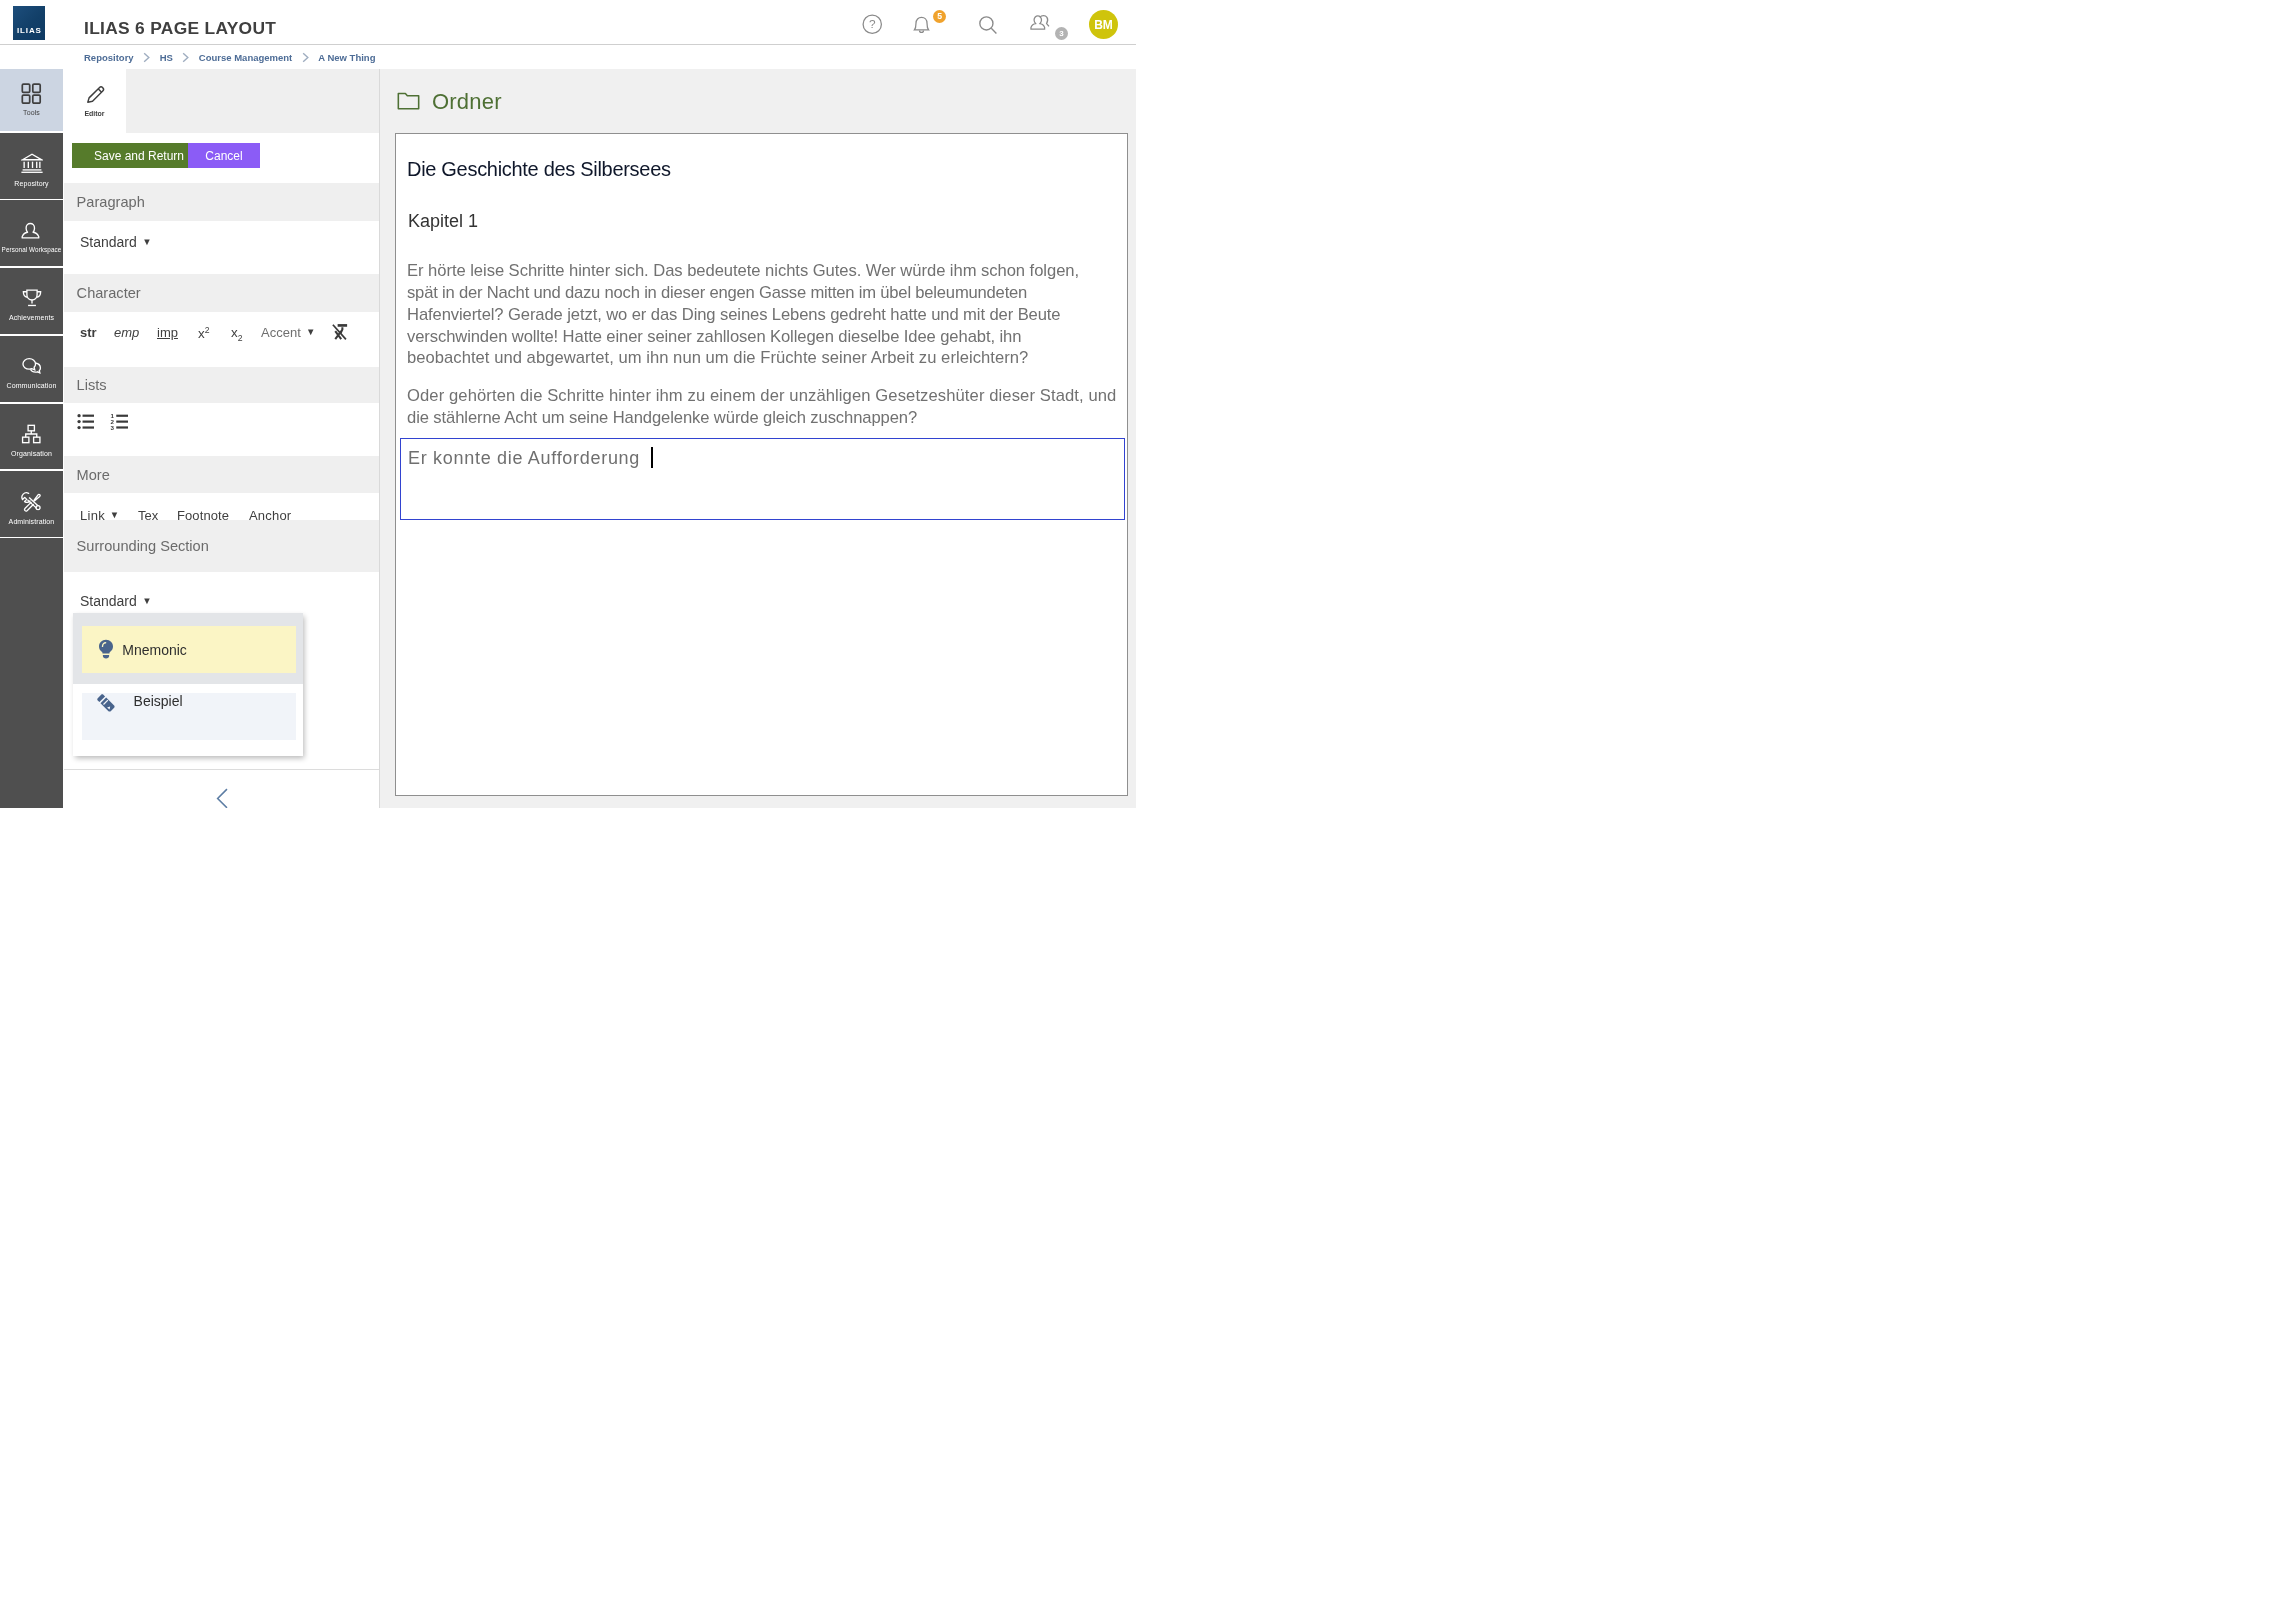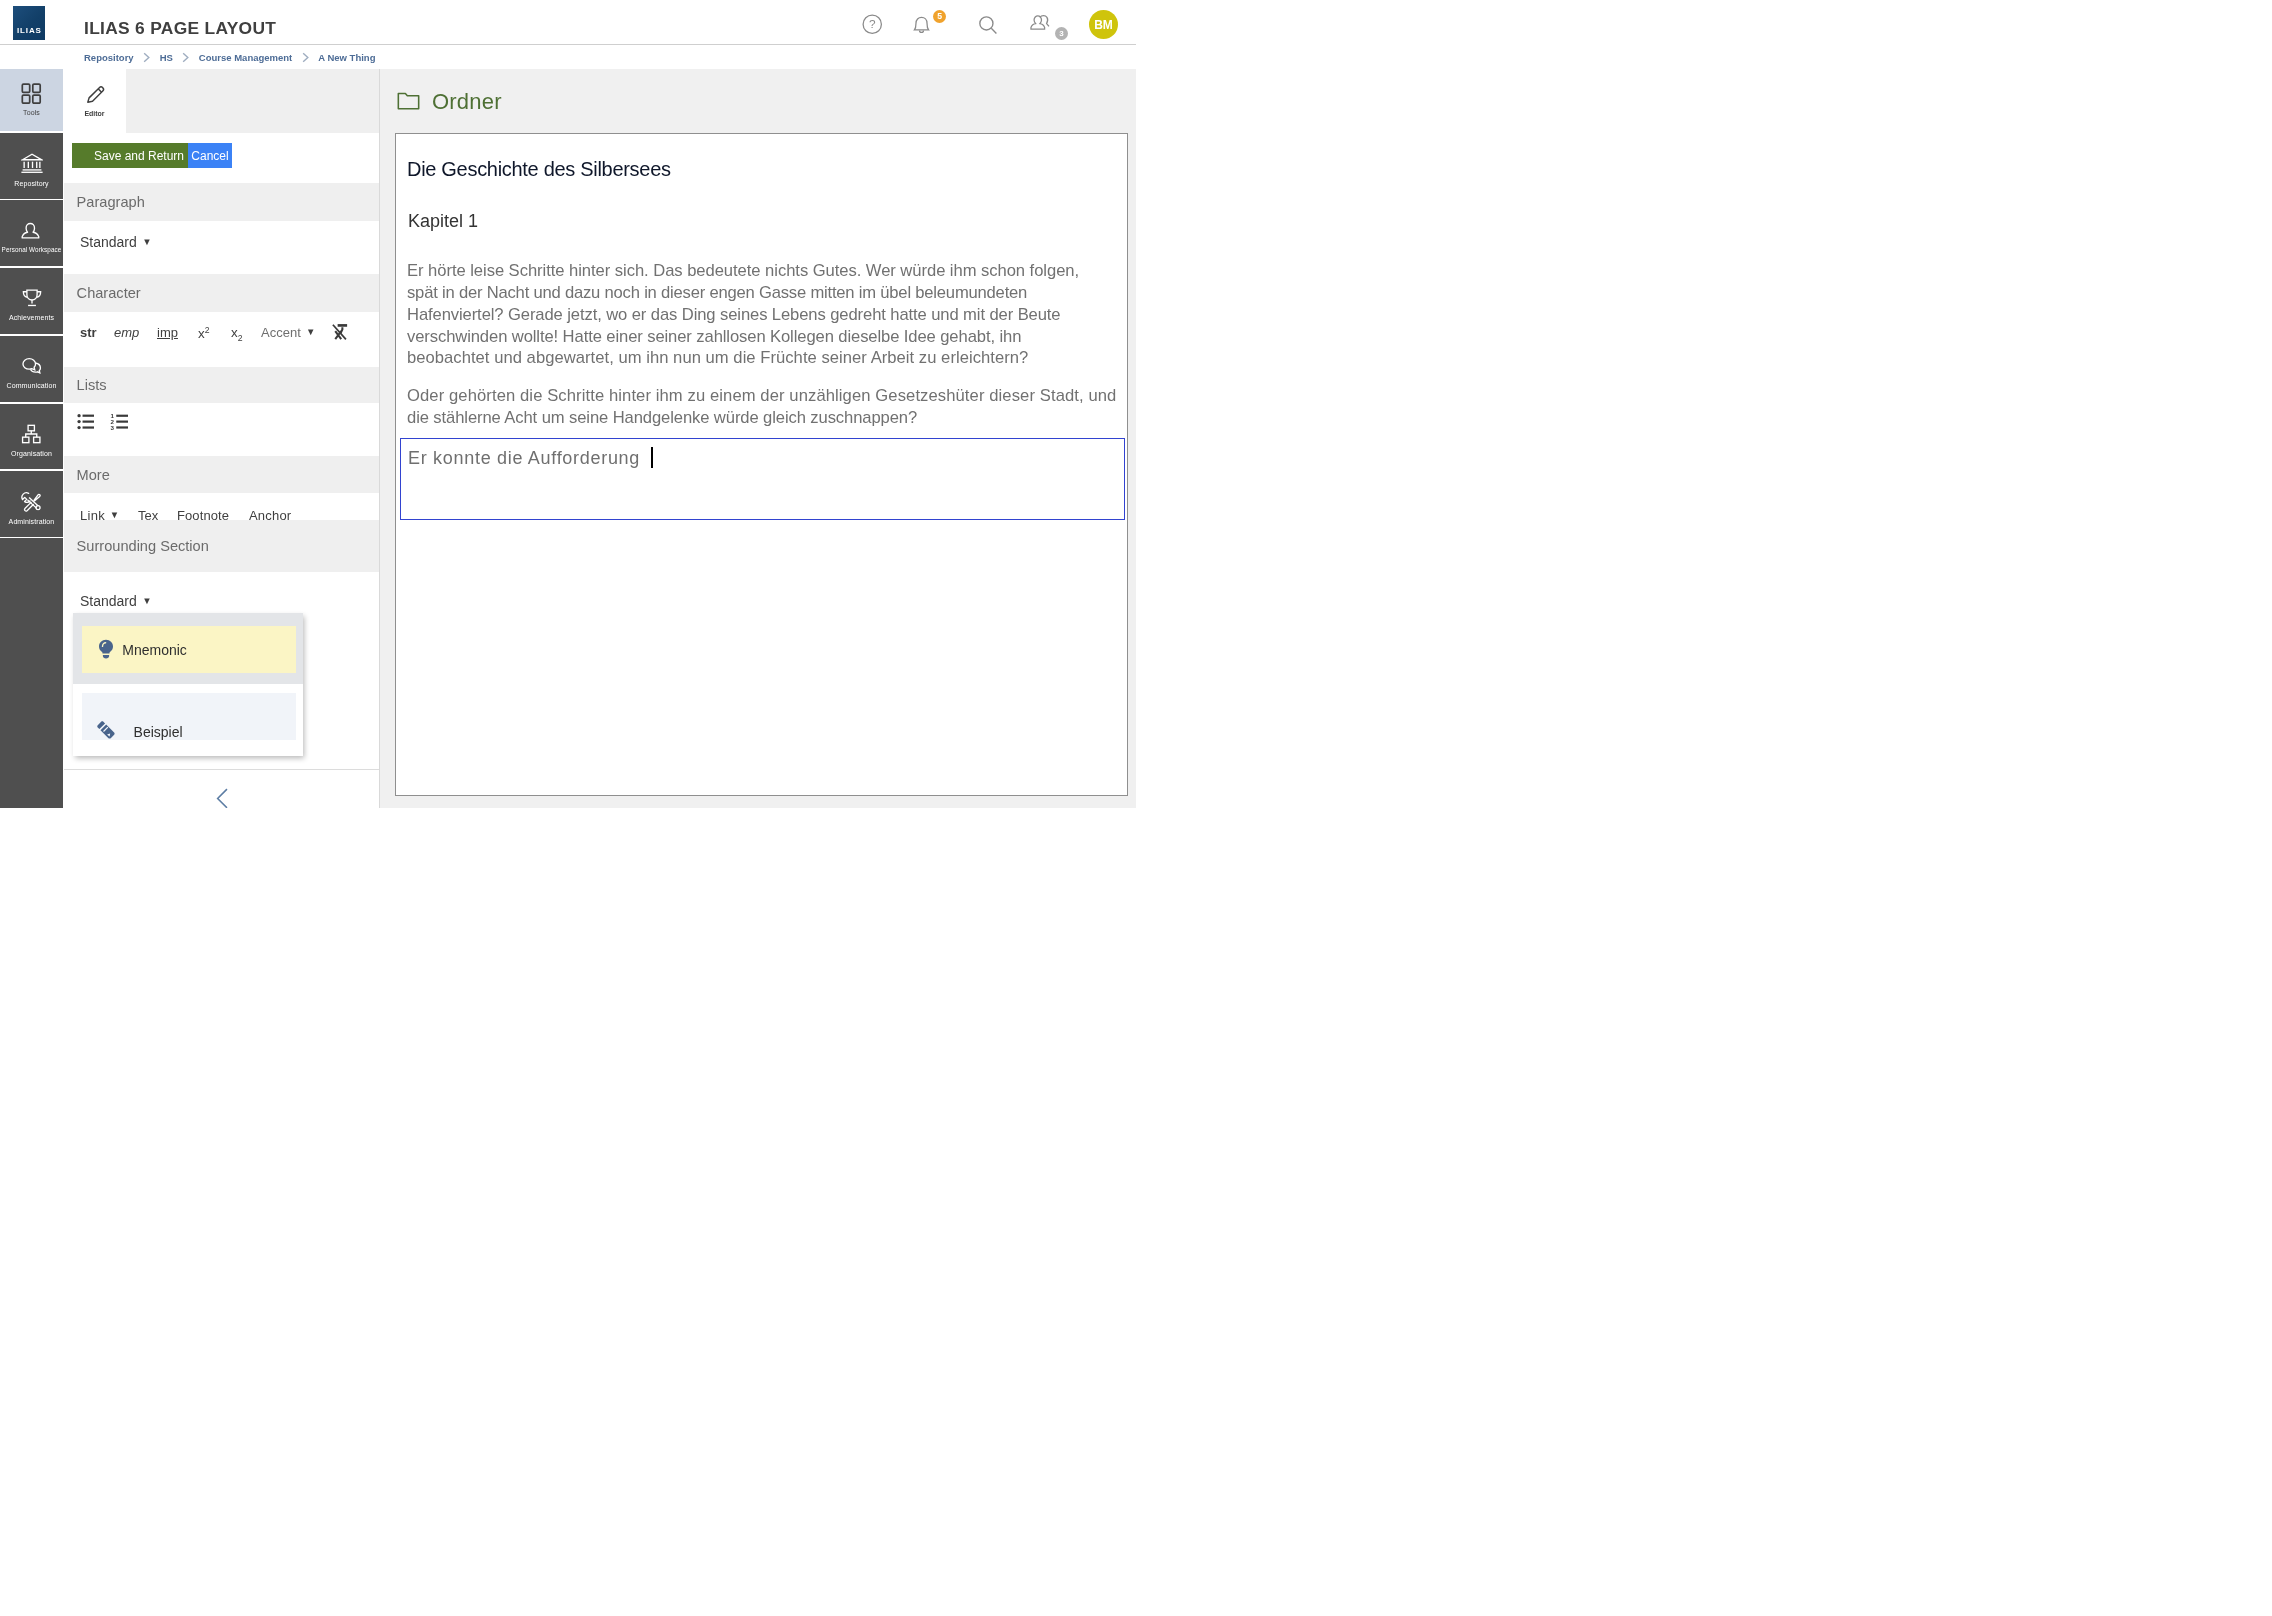--- a/index.html
+++ b/index.html
@@ -128,21 +128,21 @@
 <div class="abs" style="left:63px;top:69px;width:316px;height:739px;background:#fff"></div>
 <div class="abs" style="left:63px;top:69px;width:316px;height:64px;background:#efefef"></div>
 <div class="abs" style="left:63px;top:69px;width:63px;height:64px;background:#fff;display:flex;flex-direction:column;align-items:center">
  <svg style="margin-top:14px" width="24" height="24" viewBox="0 0 30 30" fill="none" stroke="#3f3f3f" stroke-width="1.8">
         <path d="M6 24 L7.6 18.6 L20.4 5.8 C21.6 4.6 23.5 4.6 24.7 5.8 C25.9 7 25.9 8.9 24.7 10.1 L11.9 22.9 Z" stroke-linejoin="round"></path>
         <line x1="18.9" y1="7.3" x2="23.2" y2="11.6"></line>
       </svg>
  <div style="font-size:7px;font-weight:700;color:#3f3f3f;margin-top:3.2px">Editor</div>
 </div>
 <div class="abs" style="left:72px;top:143px;width:134px;height:25px;background:#567b2b;color:#fff;font-size:12px;display:flex;align-items:center;justify-content:center">Save and Return</div>
-<div class="abs" style="left:188px;top:143px;width:44px;height:25px;background:#3b82f6;color:#fff;font-size:12px;display:flex;align-items:center;justify-content:center">Cancel</div>
+<div class="abs" style="left:188px;top:143px;width:72px;height:25px;background:#8b5cf6;color:#fff;font-size:12px;display:flex;align-items:center;justify-content:center">Cancel</div>
 <div class="stripe" style="top:183px;height:38px">Paragraph</div>
 <div class="abs dk" style="left:80px;top:234px;font-size:14px">Standard <span style="font-size:9.5px;position:relative;top:-1.6px;margin-left:1.6px">▼</span></div>
 <div class="stripe" style="top:274px;height:38px">Character</div>
 <div class="abs dk" style="left:80px;top:325px;font-size:13px;font-weight:700">str</div>
 <div class="abs dk" style="left:114px;top:325px;font-size:13px;font-style:italic">emp</div>
 <div class="abs dk" style="left:157px;top:325px;font-size:13px;text-decoration:underline">imp</div>
 <div class="abs dk" style="left:198px;top:325px;font-size:13.4px">x<sup style="font-size:8.7px">2</sup></div>
 <div class="abs dk" style="left:231px;top:325px;font-size:13.4px">x<sub style="font-size:8.7px">2</sub></div>
 <div class="abs" style="left:261px;top:325px;font-size:13px;color:#6f6f6f">Accent <span class="dk" style="font-size:9.5px;position:relative;top:-1.6px;margin-left:1.6px">▼</span></div>
 <svg class="abs" style="left:332px;top:324px" width="16" height="16.6" viewBox="0 0 20 21" fill="none" stroke="#3a3a3a">
@@ -182,21 +182,21 @@
 <div class="abs" style="left:73px;top:613px;width:230px;height:143px;background:#fff;box-shadow:2.4px 3.2px 5.5px rgba(0,0,0,0.28)">
  <div class="abs" style="left:0;top:0;width:230px;height:71px;background:#e3e5e8"></div>
  <div class="abs" style="left:8.7px;top:13.4px;width:214px;height:47px;background:#fbf5c5;display:flex;align-items:center">
   <svg style="margin-left:16.6px" width="16" height="21" viewBox="0 0 20 27" fill="#49648c">
           <path d="M10 1 C4.8 1 1 4.8 1 9.6 C1 12.4 2.3 14.6 4.2 16.2 C5.2 17 5.5 17.6 5.5 18.5 L14.5 18.5 C14.5 17.6 14.8 17 15.8 16.2 C17.7 14.6 19 12.4 19 9.6 C19 4.8 15.2 1 10 1 Z"></path>
           <path d="M6 20.5 L14 20.5 L14 22 C14 23.6 12.4 25 10 25 C7.6 25 6 23.6 6 22 Z"></path>
           <path d="M5.5 9.5 C5.5 6.5 7.5 4.8 9.5 4.8" stroke="#fbf5c5" stroke-width="1.8" fill="none" stroke-linecap="round"></path>
         </svg>
   <span style="font-size:14px;margin-left:8px;color:#2f2f2f">Mnemonic</span>
  </div>
- <div class="abs" style="left:8.7px;top:80px;width:214px;height:47px;background:#f1f4f9;display:flex;align-items:flex-end">
+ <div class="abs" style="left:8.7px;top:80px;width:214px;height:47px;background:#f1f4f9;display:flex;align-items:flex-start">
   <svg style="margin-left:14px" width="20.5" height="20.5" viewBox="0 0 26 26" fill="#49648c">
           <path d="M2.2 6.5 L6.5 2.2 C7.3 1.4 8.6 1.4 9.4 2.2 L11.5 4.3 L4.3 11.5 L2.2 9.4 C1.4 8.6 1.4 7.3 2.2 6.5 Z"></path>
           <path d="M5.7 12.9 L12.9 5.7 L23 15.8 C23.8 16.6 23.8 17.9 23 18.7 L18.7 23 C17.9 23.8 16.6 23.8 15.8 23 Z"></path>
           <path d="M14 18.5 L18 17 L17.2 20.8 Z" fill="#f1f4f9"></path>
           <path d="M9.5 14.5 L15 9" stroke="#f1f4f9" stroke-width="1.6"></path>
         </svg>
   <span style="font-size:14px;margin-left:17.4px;color:#2f2f2f">Beispiel</span>
  </div>
 </div>
 <div class="abs" style="left:64px;top:769px;width:315px;height:0.8px;background:#dcdcdc"></div>

